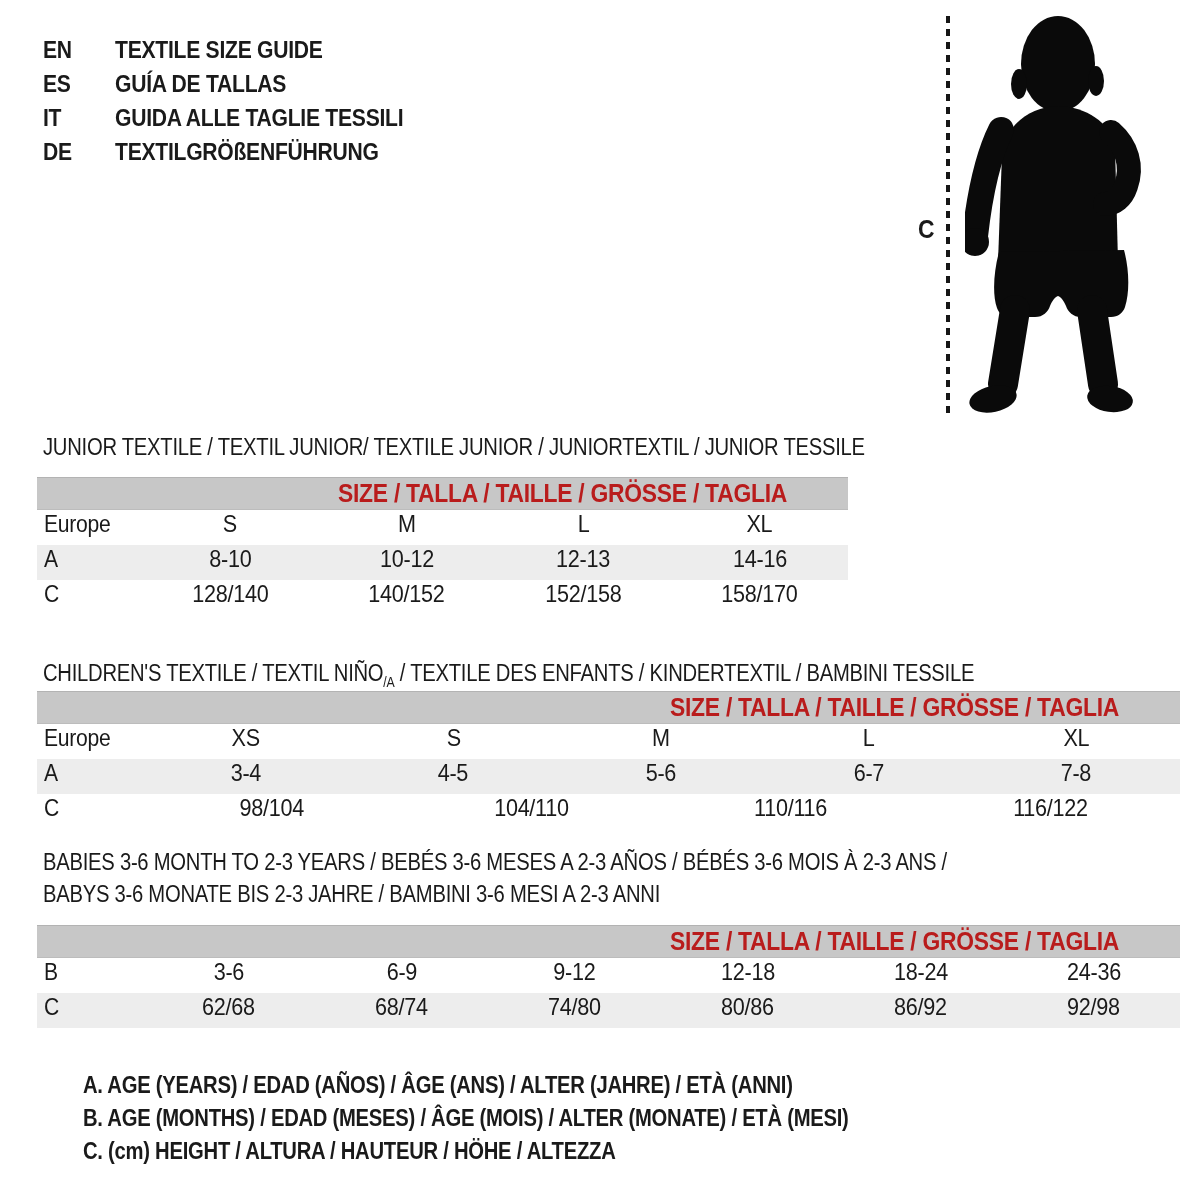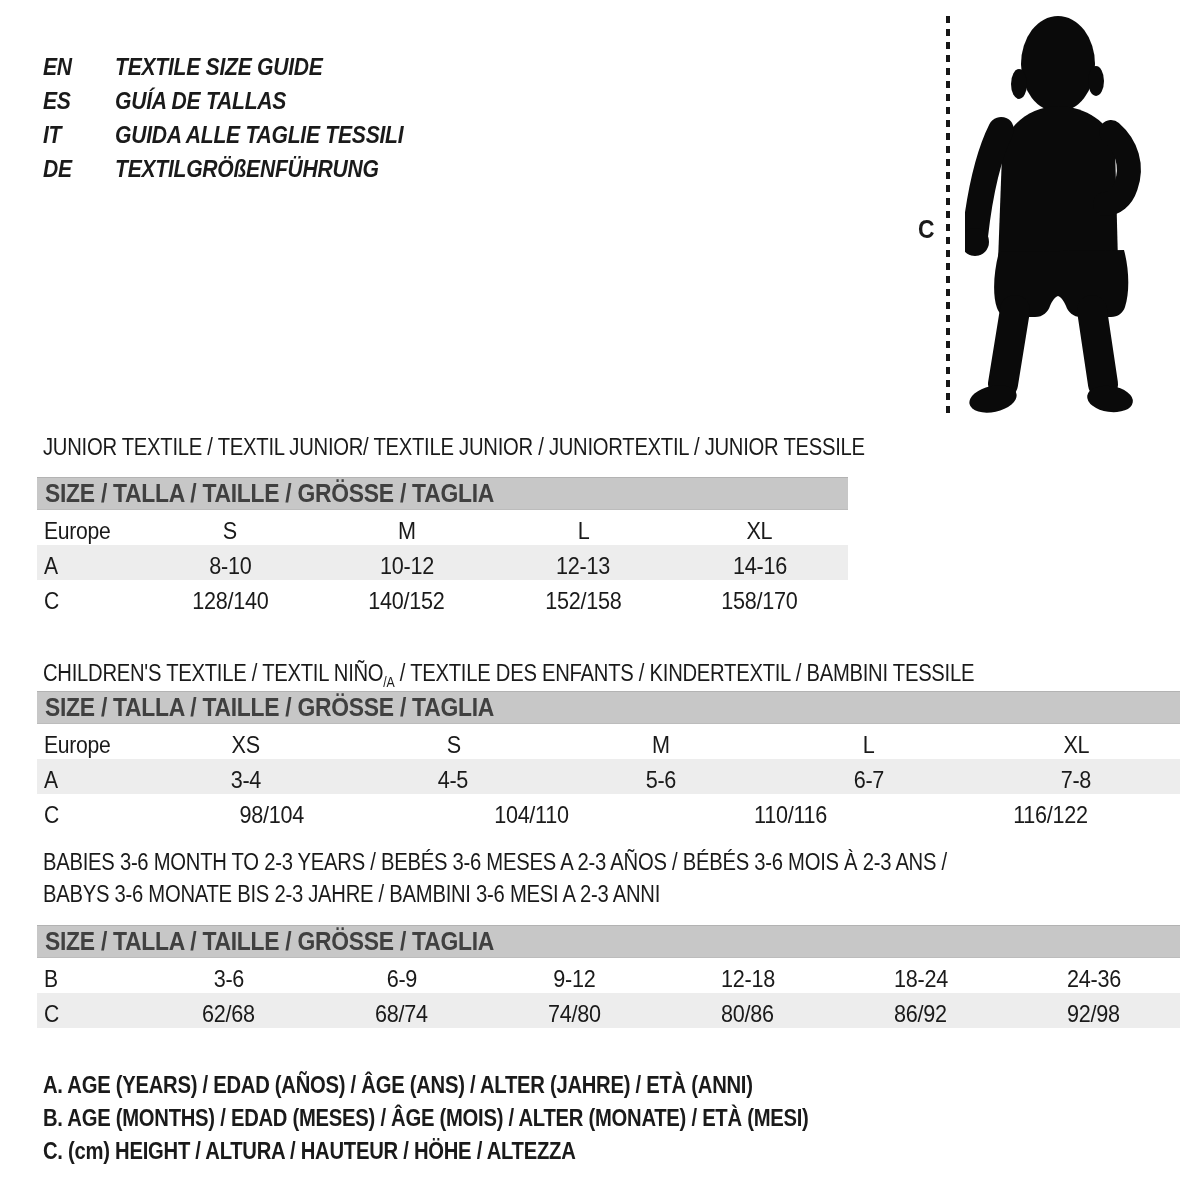--- a/index.html
+++ b/index.html
@@ -10,47 +10,47 @@
     overflow:hidden;
     font-family:"Liberation Sans","DejaVu Sans",sans-serif;
     color:#1a1a1a;
     -webkit-font-smoothing:antialiased;
   }
   .abs{position:absolute;}
   .cond{display:inline-block;transform:scaleX(.88);transform-origin:0 50%;white-space:nowrap;letter-spacing:-.3px;}
   .condc{display:inline-block;transform:scaleX(.9);white-space:nowrap;letter-spacing:-.3px;}
 
   
-  .lang-block{left:43px;top:50px;font-style:italic;}
+  .lang-block{left:43px;top:33px;}
   .lang-row{display:flex;height:34px;align-items:center;font-weight:bold;font-size:24px;}
   .lang-code{width:72px;}
   
   .measure-line{left:946px;top:16px;width:4px;height:398px;
     background:repeating-linear-gradient(to bottom,#161616 0 7px,transparent 7px 13px);}
   .measure-label{left:918px;top:214px;font-weight:bold;font-size:26px;}
   .fig-svg{left:965px;top:12px;}
 
   
   .sec-head{left:43px;font-weight:normal;font-size:23px;}
   .sub{font-size:14px;vertical-align:-6px;letter-spacing:-.3px;}
 
   
   .tbl{left:37px;}
   .tbar{height:33px;background:#c7c7c7;border-top:1px solid #b3b3b3;border-bottom:1px solid #bcbcbc;
     display:flex;align-items:center;padding-left:8px;box-sizing:border-box;
-    font-weight:bold;font-size:26px;color:#404040;}
-  .trow{display:flex;align-items:flex-end;height:35px;font-size:24px;}
+    font-weight:bold;font-size:26px;color:#b91c1c;justify-content:flex-end;}
+  .trow{display:flex;align-items:flex-start;height:35px;font-size:24px;}
   .trow.shaded{background:#ededed;}
   .tlabel{width:105px;padding-left:7px;box-sizing:border-box;text-align:left;}
   .tcell{flex:1;text-align:center;}
   .thead-row{font-size:24px;}
 
   
   .legend{left:43px;top:1069px;font-weight:bold;font-size:23px;}
-  .legend div{height:33px;display:flex;align-items:center;}
+  .legend div{height:33px;display:flex;align-items:center;margin-left:40px;}
 </style>
 </head>
 <body>
 
 <div class="abs lang-block">
   <div class="lang-row">
     <span class="lang-code cond">EN</span>
     <span class="cond">TEXTILE SIZE GUIDE</span>
   </div>
   <div class="lang-row">

